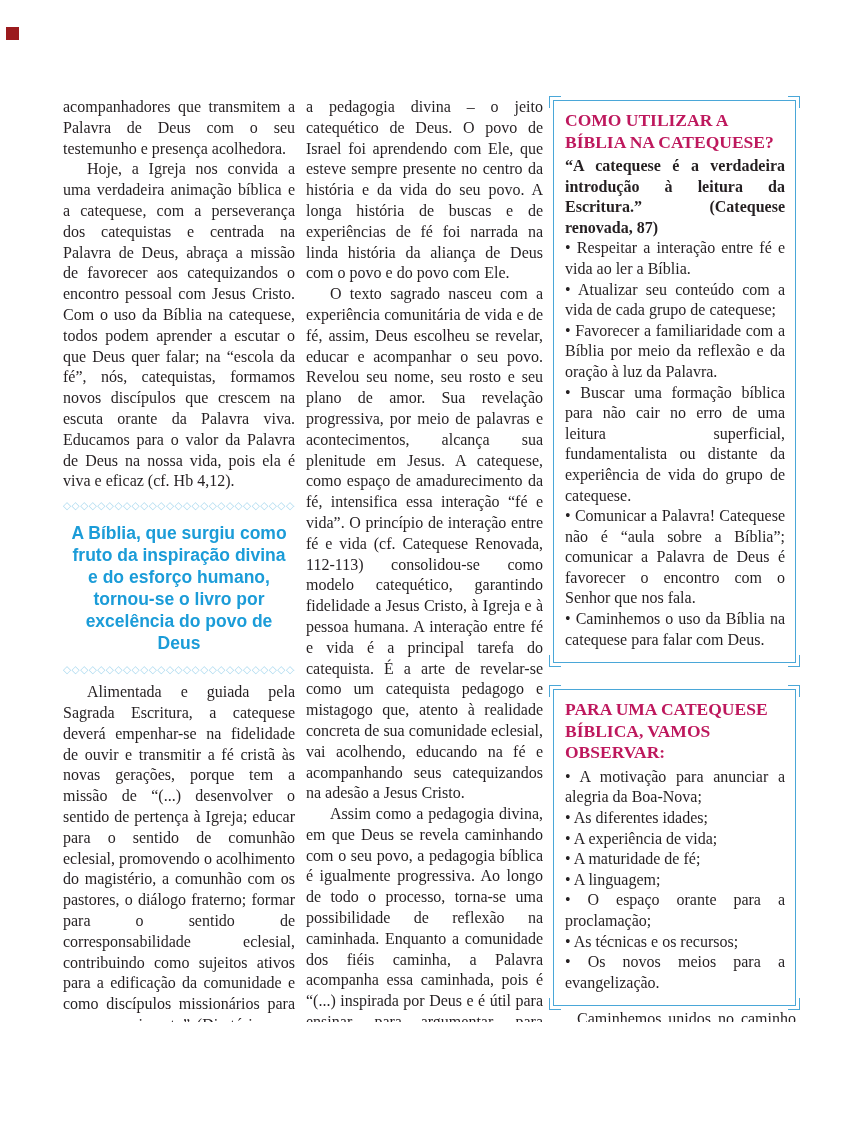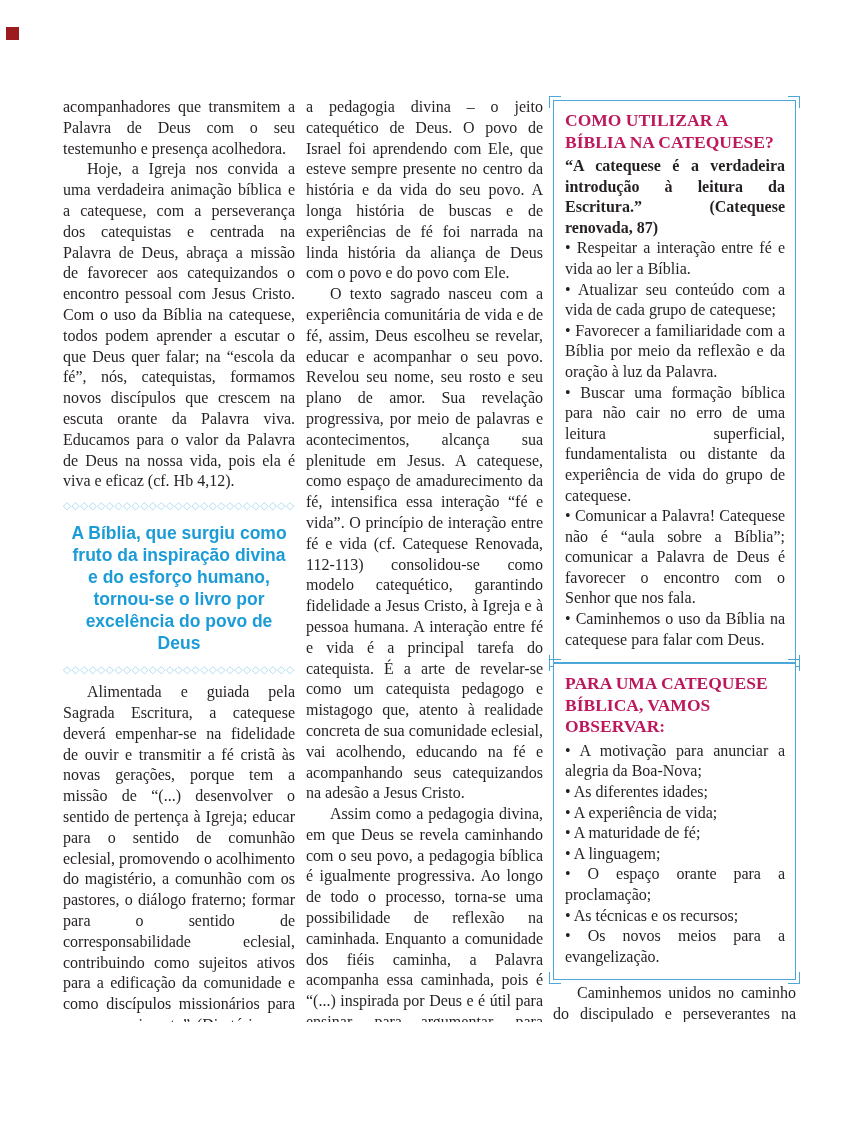--- a/index.html
+++ b/index.html
@@ -34,21 +34,21 @@
   .c-br { bottom:-5px; right:-5px; border-bottom:1px solid #4aa7d8; border-right:1px solid #4aa7d8; }
 
   .box-title {
     color:#be185d; font-weight:700; font-size:17.5px; line-height:21.5px;
     margin:2px 0 3px; text-align:left;
   }
   .box-intro { font-size:16px; line-height:20.6px; text-align:justify; margin:0; font-style:normal;font-weight:bold; }
   .bullet { font-size:16px; line-height:20.6px; text-align:justify; }
   .bullet::before { content:"• "; }
 
-  #box2 { }
+  #box2 { margin-top:26px; }
   .closing { margin-top:3px; font-size:16px; line-height:20.8px; text-align:justify; text-indent:24px; }
   .dot { color:#1b9cd8; font-size:12px; }
 
   #footer {
     position:absolute; left:410px; width:384px; top:1067px;
     border-top:1.5px dotted #3c3c3c; padding-top:7px;
     text-align:right; white-space:nowrap;
   }
   .f-mag  { font-family:"Liberation Sans", sans-serif; font-weight:400; font-size:14.5px; color:#a21caf;margin-top:32px; }
   .f-sep  { color:#9a9a9a; padding:0 7px; font-size:15px; font-weight:400; }

